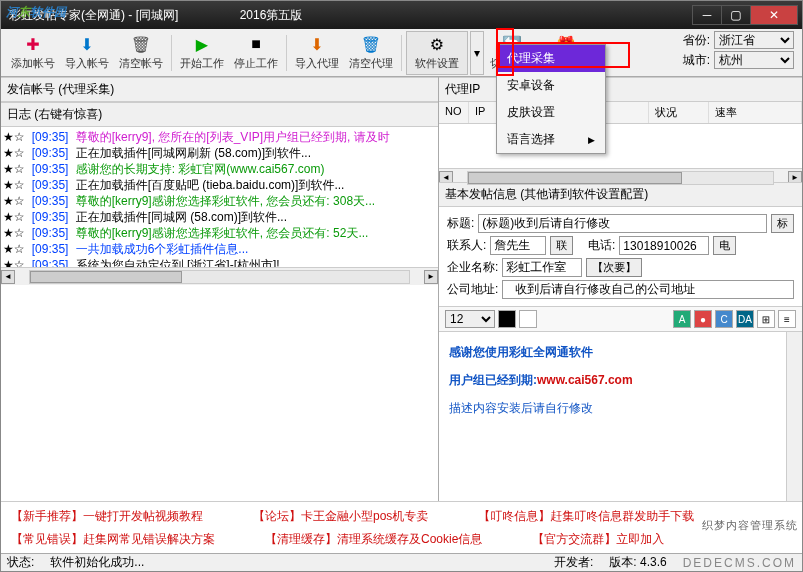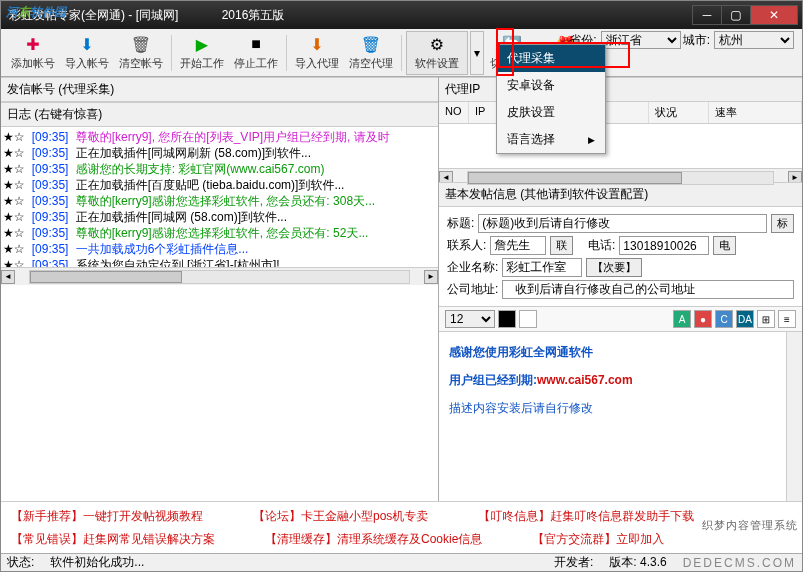--- a/index.html
+++ b/index.html
@@ -1,37 +1,37 @@
 <!DOCTYPE html>
 <html><head>
 <meta charset="utf-8">
 <style>
 *{margin:0;padding:0;box-sizing:border-box;font-family:"Microsoft YaHei","SimSun",sans-serif;font-size:12px}
 body{background:#fff;width:803px;height:572px;overflow:hidden;border:1px solid #888}
 .titlebar{background:linear-gradient(#3a3a3a,#1a1a1a);height:28px;display:flex;align-items:center;color:#fff;padding:0 4px;position:relative}
 .titlebar .title{flex:1;padding-left:4px}
-.titlebar .ver{margin-left:30px}
+.titlebar .ver{margin-left:48px}
 .winbtns{display:flex;gap:0}
 .winbtn{width:30px;height:20px;display:flex;align-items:center;justify-content:center;color:#fff;border:1px solid #555;margin-left:-1px}
 .winbtn.close{background:#c94141;width:48px}
 .watermark{position:absolute;left:6px;top:-2px;color:#2a88d8;font-size:20px;font-weight:bold;z-index:5;opacity:0.85;pointer-events:none;font-style:italic}
 .watermark .g{color:#6abf2a}
 .toolbar{height:48px;background:#f0f0f0;border-bottom:1px solid #aaa;display:flex;align-items:center;padding:2px 6px;gap:2px;position:relative}
 .tbtn{display:flex;flex-direction:column;align-items:center;justify-content:center;width:52px;height:44px;gap:2px}
 .tbtn .ic{width:20px;height:20px;display:flex;align-items:center;justify-content:center;font-size:16px}
 .tbtn .lb{font-size:11px;color:#333}
 .tbtn.wide{width:62px}
 .sep{width:1px;height:36px;background:#ccc;margin:0 2px}
 .menupop{position:absolute;top:44px;left:496px;background:#f4f4f4;border:1px solid #999;box-shadow:2px 2px 4px rgba(0,0,0,0.3);z-index:20;width:110px}
 .menupop .mi{padding:5px 10px;display:flex;align-items:center;justify-content:space-between}
-.menupop .mi.sel{background:#0c4a6e;color:#fff}
+.menupop .mi.sel{background:#6d28d9;color:#fff}
 .menupop .arr{font-size:9px}
 .redbox{position:absolute;top:42px;left:498px;width:132px;height:26px;border:2px solid red;z-index:21;pointer-events:none}
 .redbox2{position:absolute;top:28px;left:496px;width:18px;height:48px;border:2px solid red;z-index:21;pointer-events:none}
-.locrow{position:absolute;right:8px;top:0;display:flex;flex-direction:row;gap:2px;padding-top:2px}
+.locrow{position:absolute;right:8px;top:0;display:flex;flex-direction:column;gap:2px;padding-top:2px}
 .locrow .r{display:flex;align-items:center;gap:4px}
 .locrow select{width:80px;height:18px;border:1px solid #999}
 .main{display:flex;height:calc(100% - 28px - 48px - 52px - 18px)}
 .left{width:438px;border-right:1px solid #aaa;display:flex;flex-direction:column}
 .panelh{background:#f0f0f0;padding:3px 6px;border-bottom:1px solid #ccc;border-top:1px solid #ccc}
 .grid{flex:1;background:#fff;overflow:hidden}
 .ghead{display:flex;background:#f4f4f4;border-bottom:1px solid #ccc}
 .ghead .c{padding:3px 6px;border-right:1px solid #ddd;font-size:11px}
 .log{height:140px;overflow:hidden;background:#fff;font-size:12px;padding:2px}
 .log .ln{white-space:nowrap;line-height:16px;font-family:"SimSun",monospace}

